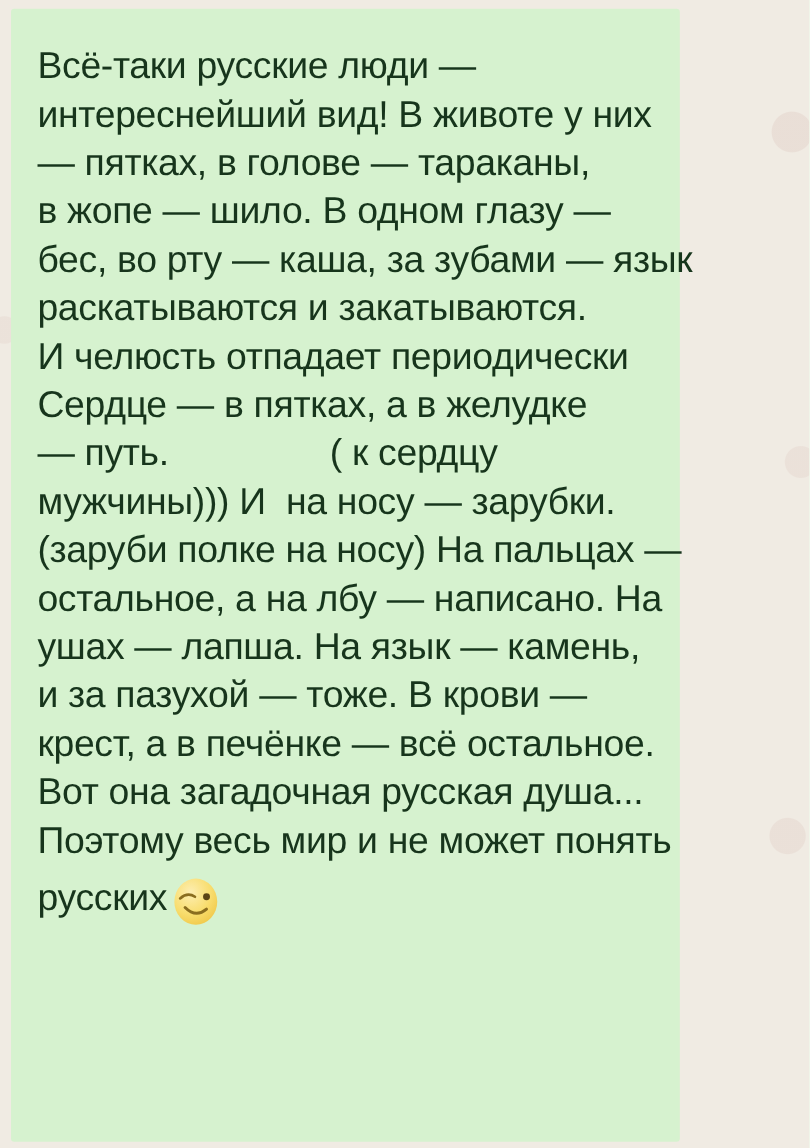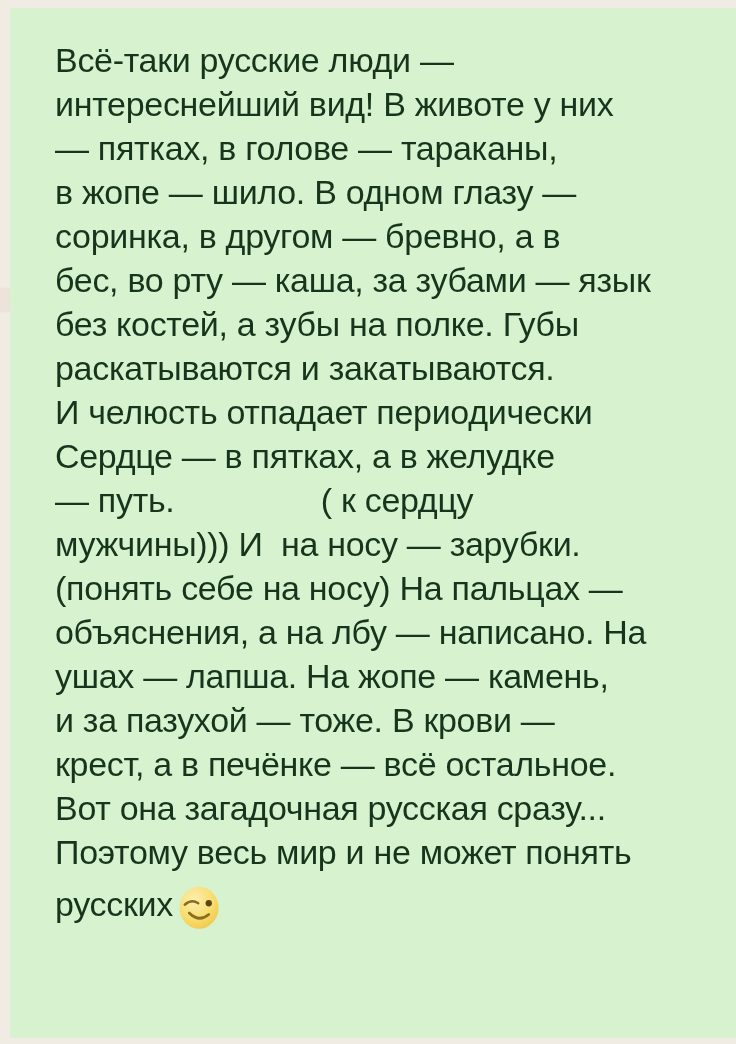--- a/index.html
+++ b/index.html
@@ -26,26 +26,26 @@
     background:
       radial-gradient(circle at 720px 120px, rgba(214,186,178,0.25) 0 18px, transparent 19px),
       radial-gradient(circle at 728px 420px, rgba(214,186,178,0.2) 0 14px, transparent 15px),
       radial-gradient(circle at 716px 760px, rgba(214,186,178,0.22) 0 16px, transparent 17px),
       radial-gradient(circle at 4px 300px, rgba(214,186,178,0.18) 0 12px, transparent 13px);
   }
   .bubble {
     position: absolute;
     left: 10px;
     top: 8px;
-    width: 726px;
+    width: 608px;
     height: 1030px;
     background: #d6f2cf;
     border-radius: 3px;
     box-sizing: border-box;
-    padding: 30px 8px 0 45px;
+    padding: 30px 8px 0 24px;
   }
   .line {
     font-size: 34px;
     line-height: 44px;
     letter-spacing: -0.3px;
     color: #17351c;
     white-space: pre;
   }
   .line-last {
     margin-top: 6px;
@@ -67,34 +67,32 @@
 </style>
 </head>
 <body>
 
 <div class="wallpaper">
   <div class="bubble">
     <div class="line">Всё-таки русские люди —</div>
     <div class="line">интереснейший вид! В животе у них</div>
     <div class="line">— пятках, в голове — тараканы,</div>
     <div class="line">в жопе — шило. В одном глазу —</div>
-    <div class="line">соринка, в другом — бревно, а в</div>
     <div class="line">бес, во рту — каша, за зубами — язык</div>
-    <div class="line">без костей, а зубы на полке. Губы</div>
     <div class="line">раскатываются и закатываются.</div>
     <div class="line">И челюсть отпадает периодически</div>
     <div class="line">Сердце — в пятках, а в желудке</div>
     <div class="line">— путь.                ( к сердцу</div>
     <div class="line">мужчины))) И  на носу — зарубки.</div>
-    <div class="line">(понять себе на носу) На пальцах —</div>
-    <div class="line">объяснения, а на лбу — написано. На</div>
-    <div class="line">ушах — лапша. На жопе — камень,</div>
+    <div class="line">(заруби полке на носу) На пальцах —</div>
+    <div class="line">остальное, а на лбу — написано. На</div>
+    <div class="line">ушах — лапша. На язык — камень,</div>
     <div class="line">и за пазухой — тоже. В крови —</div>
     <div class="line">крест, а в печёнке — всё остальное.</div>
-    <div class="line">Вот она загадочная русская сразу...</div>
+    <div class="line">Вот она загадочная русская душа...</div>
     <div class="line">Поэтому весь мир и не может понять</div>
     <div class="line line-last">
       <span>русских</span><span class="emoji"><svg viewBox="0 0 64 64" xmlns="http://www.w3.org/2000/svg">
         <defs>
           <radialGradient id="faceGrad" cx="38%" cy="30%" r="85%">
             <stop offset="0%" stop-color="#fdeeb2"></stop>
             <stop offset="55%" stop-color="#f8dd6e"></stop>
             <stop offset="100%" stop-color="#eec23f"></stop>
           </radialGradient>
         </defs>

